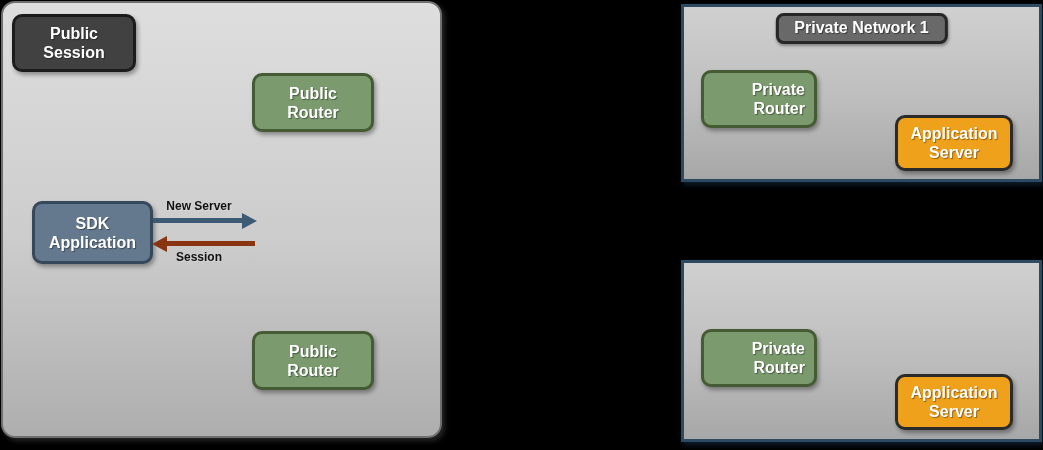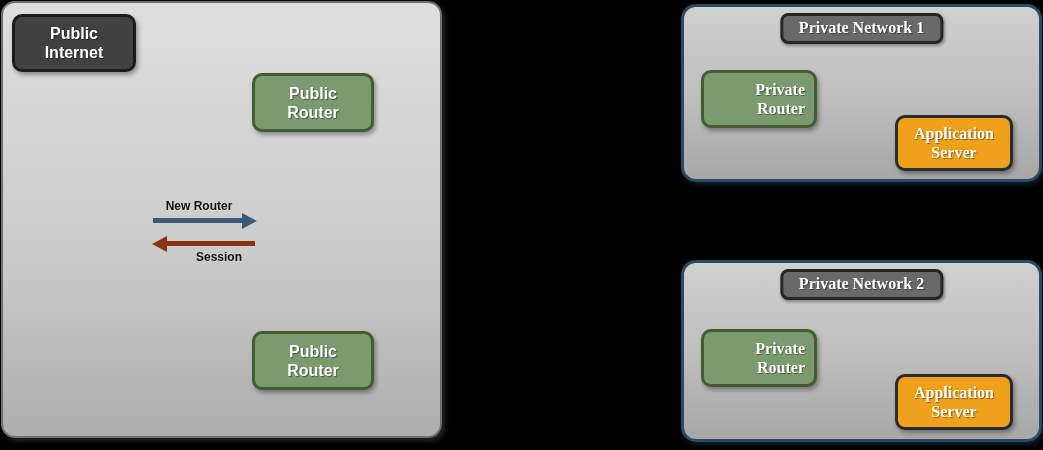--- a/index.html
+++ b/index.html
@@ -20,24 +20,23 @@
     border: 2px solid #6f6f6f;
     border-radius: 14px;
     background: linear-gradient(180deg, #dedede 0%, #cccccc 55%, #aeaeae 100%);
     box-shadow: 3px 3px 5px rgba(60,60,60,0.6);
   }
 
   
   .network {
     position: absolute;
     border: 3px solid #2d4a63;
-    border-radius: 15px;
+    border-radius: 0;
     background: linear-gradient(180deg, #d0d0d0 0%, #bdbdbd 55%, #a7a7a7 100%);
     box-shadow: 2px 3px 5px rgba(20,40,60,0.7);
-    font-family: Liberation Serif, serif;
   }
   .network-1 { left: 681px; top: 4px;   width: 355px; height: 172px; }
   .network-2 { left: 681px; top: 260px; width: 355px; height: 176px; }
 
   .network-title {
     position: absolute;
     left: 50%; top: 6px;
     transform: translateX(-50%);
     background: #696969;
     border: 3px solid #262626;
@@ -105,44 +104,47 @@
   }
   .arrow-label {
     position: absolute;
     font-size: 12px;
     font-weight: bold;
     color: #111;
     text-align: center;
     text-shadow: 1px 1px 1px rgba(255,255,255,0.25);
   }
   .new-session-label { left:148px; top:196px; width:96px; }
-  .session-label     { left:176px; top:247px; width:80px; }
+  .session-label     { left:156px; top:247px; width:80px; }
 </style>
 </head>
 <body>
 
 <div class="stage">
 
   <section class="zone">
 
     <div class="node node-dark public-internet-box">
-      <span class="node-label">Public Internet</span>
+      <span class="node-label">Public Session</span>
     </div>
 
     <div class="node node-green public-router-top">
       <span class="node-label">Public Router</span>
     </div>
 
+    <div class="node node-blue sdk-application-box">
+      <span class="node-label">SDK Application</span>
+    </div>
 
 
     <div class="node node-green public-router-bottom">
       <span class="node-label">Public Router</span>
     </div>
 
-    <div class="arrow-label new-session-label">New Router</div>
+    <div class="arrow-label new-session-label">New Server</div>
     <div class="arrow-line new-session-line"></div>
     <div class="arrow-head new-session-head"></div>
 
     <div class="arrow-line session-line"></div>
     <div class="arrow-head session-head"></div>
     <div class="arrow-label session-label">Session</div>
 
   </section>
 
   <section class="network network-1">
@@ -151,21 +153,20 @@
     <div class="node node-green pn-router">
       <span class="node-label">Private Router</span>
     </div>
 
     <div class="node node-orange pn-server">
       <span class="node-label">Application Server</span>
     </div>
   </section>
 
   <section class="network network-2">
-    <div class="network-title">Private Network 2</div>
 
     <div class="node node-green pn-router">
       <span class="node-label">Private Router</span>
     </div>
 
     <div class="node node-orange pn-server">
       <span class="node-label">Application Server</span>
     </div>
   </section>
 

